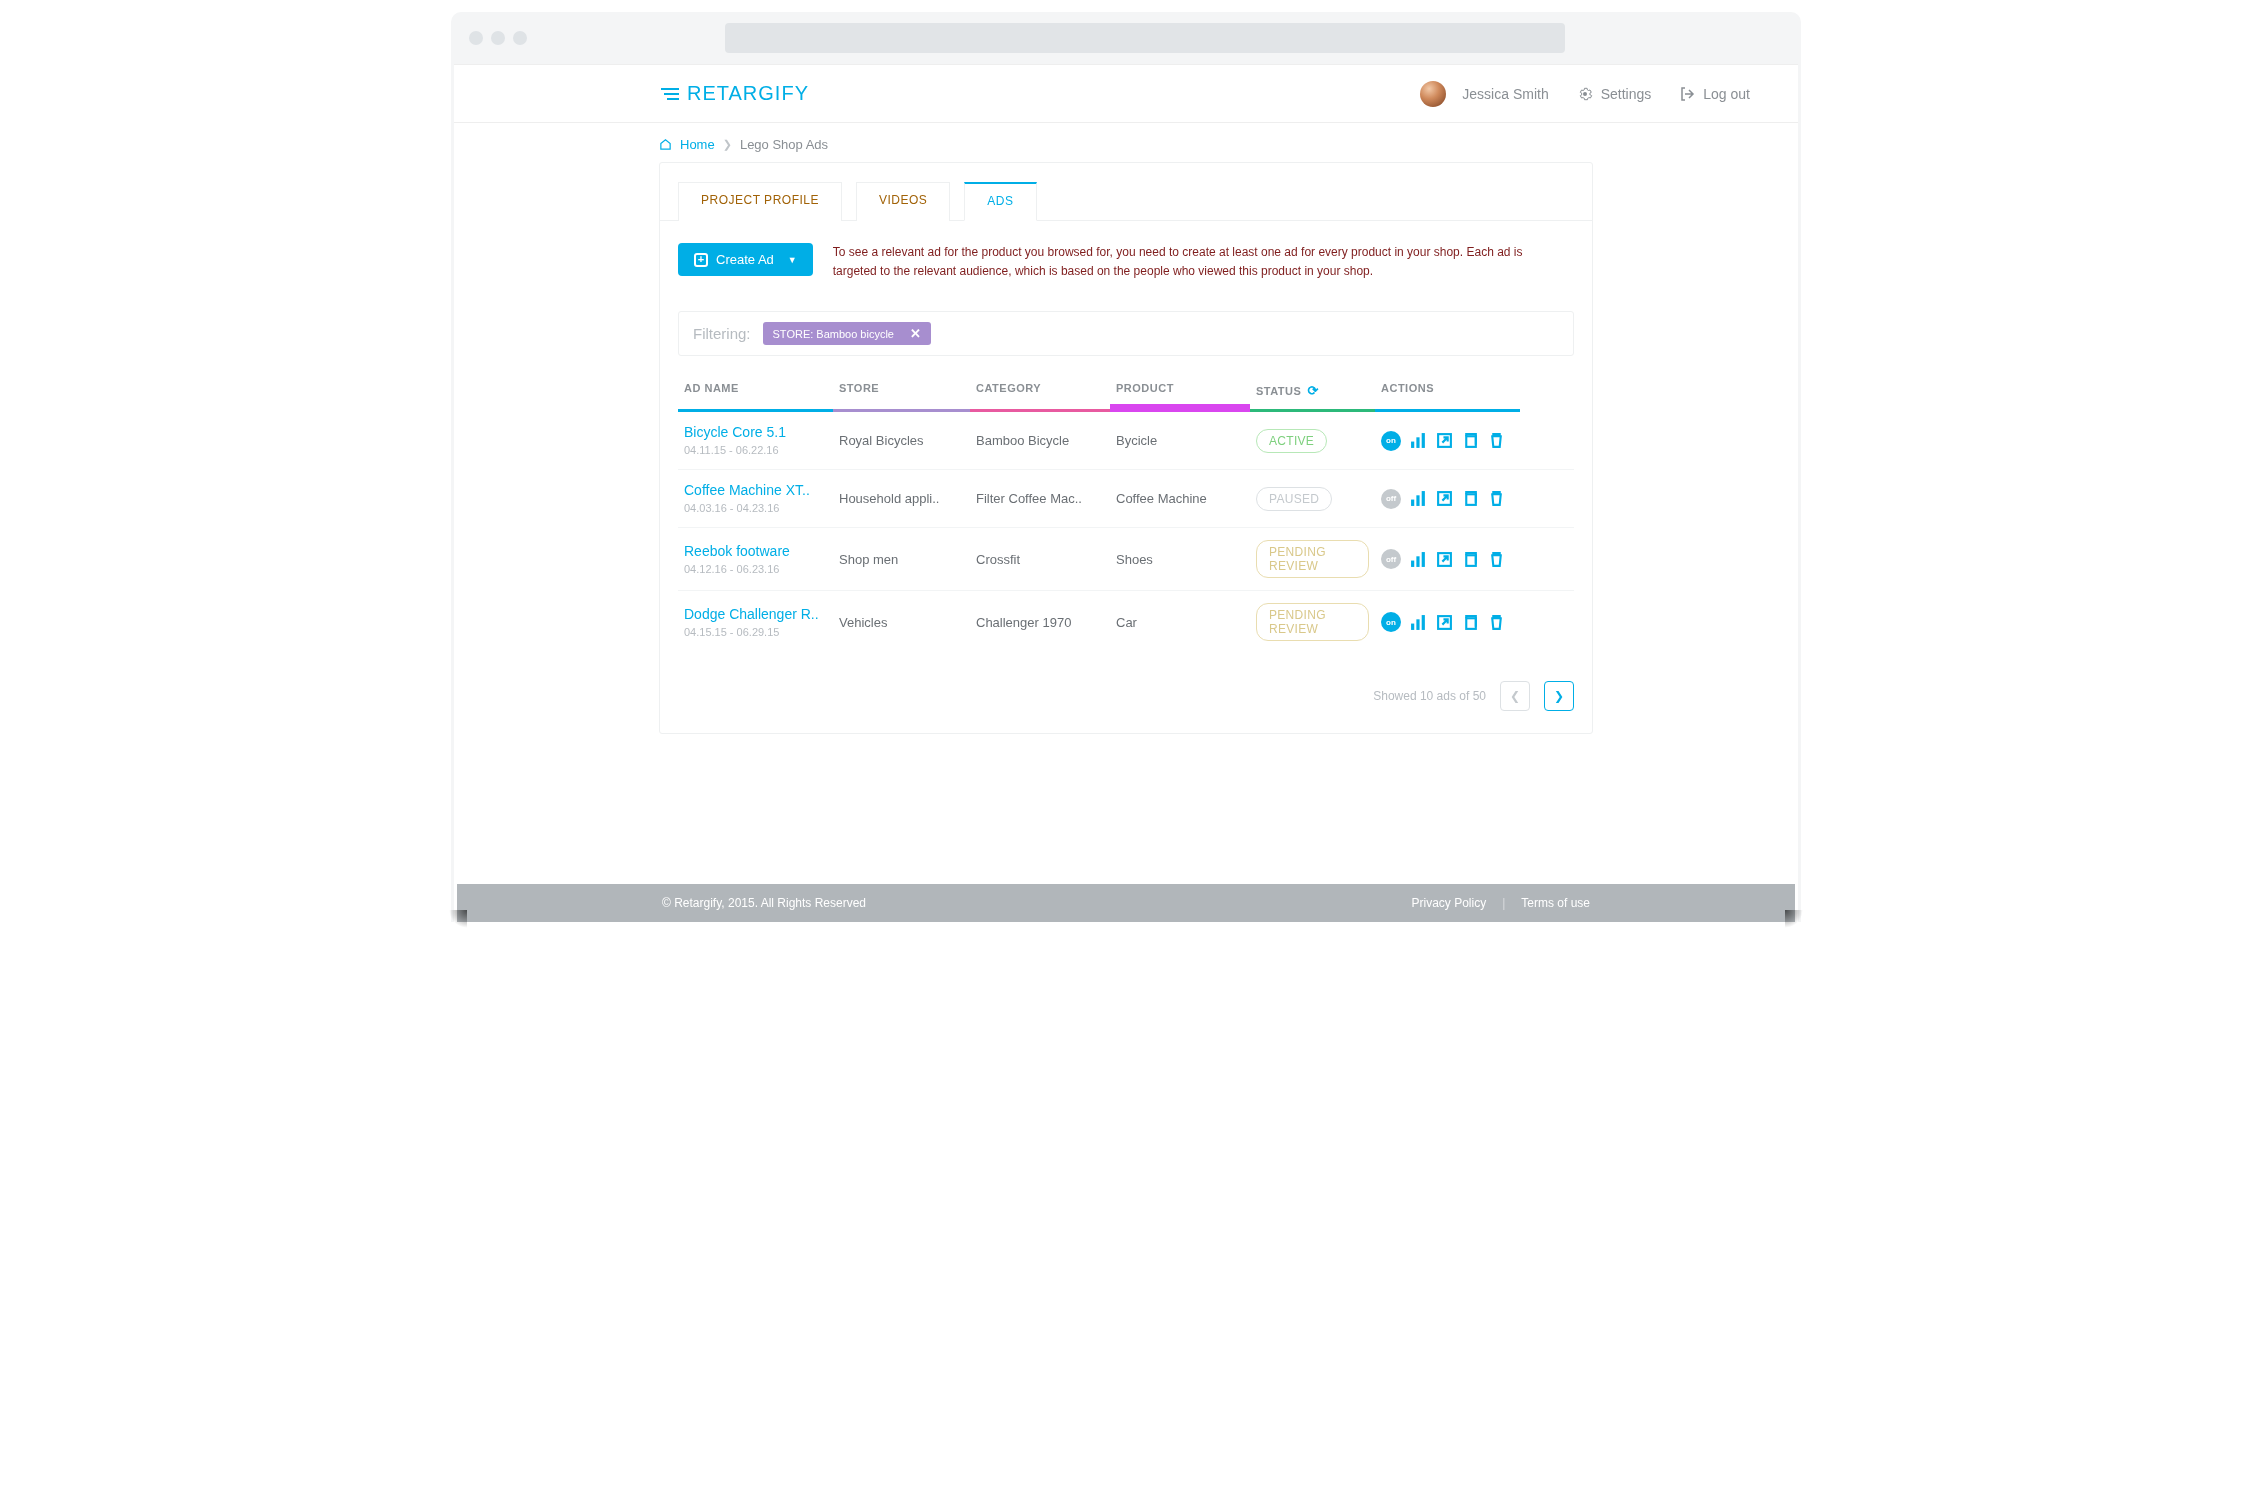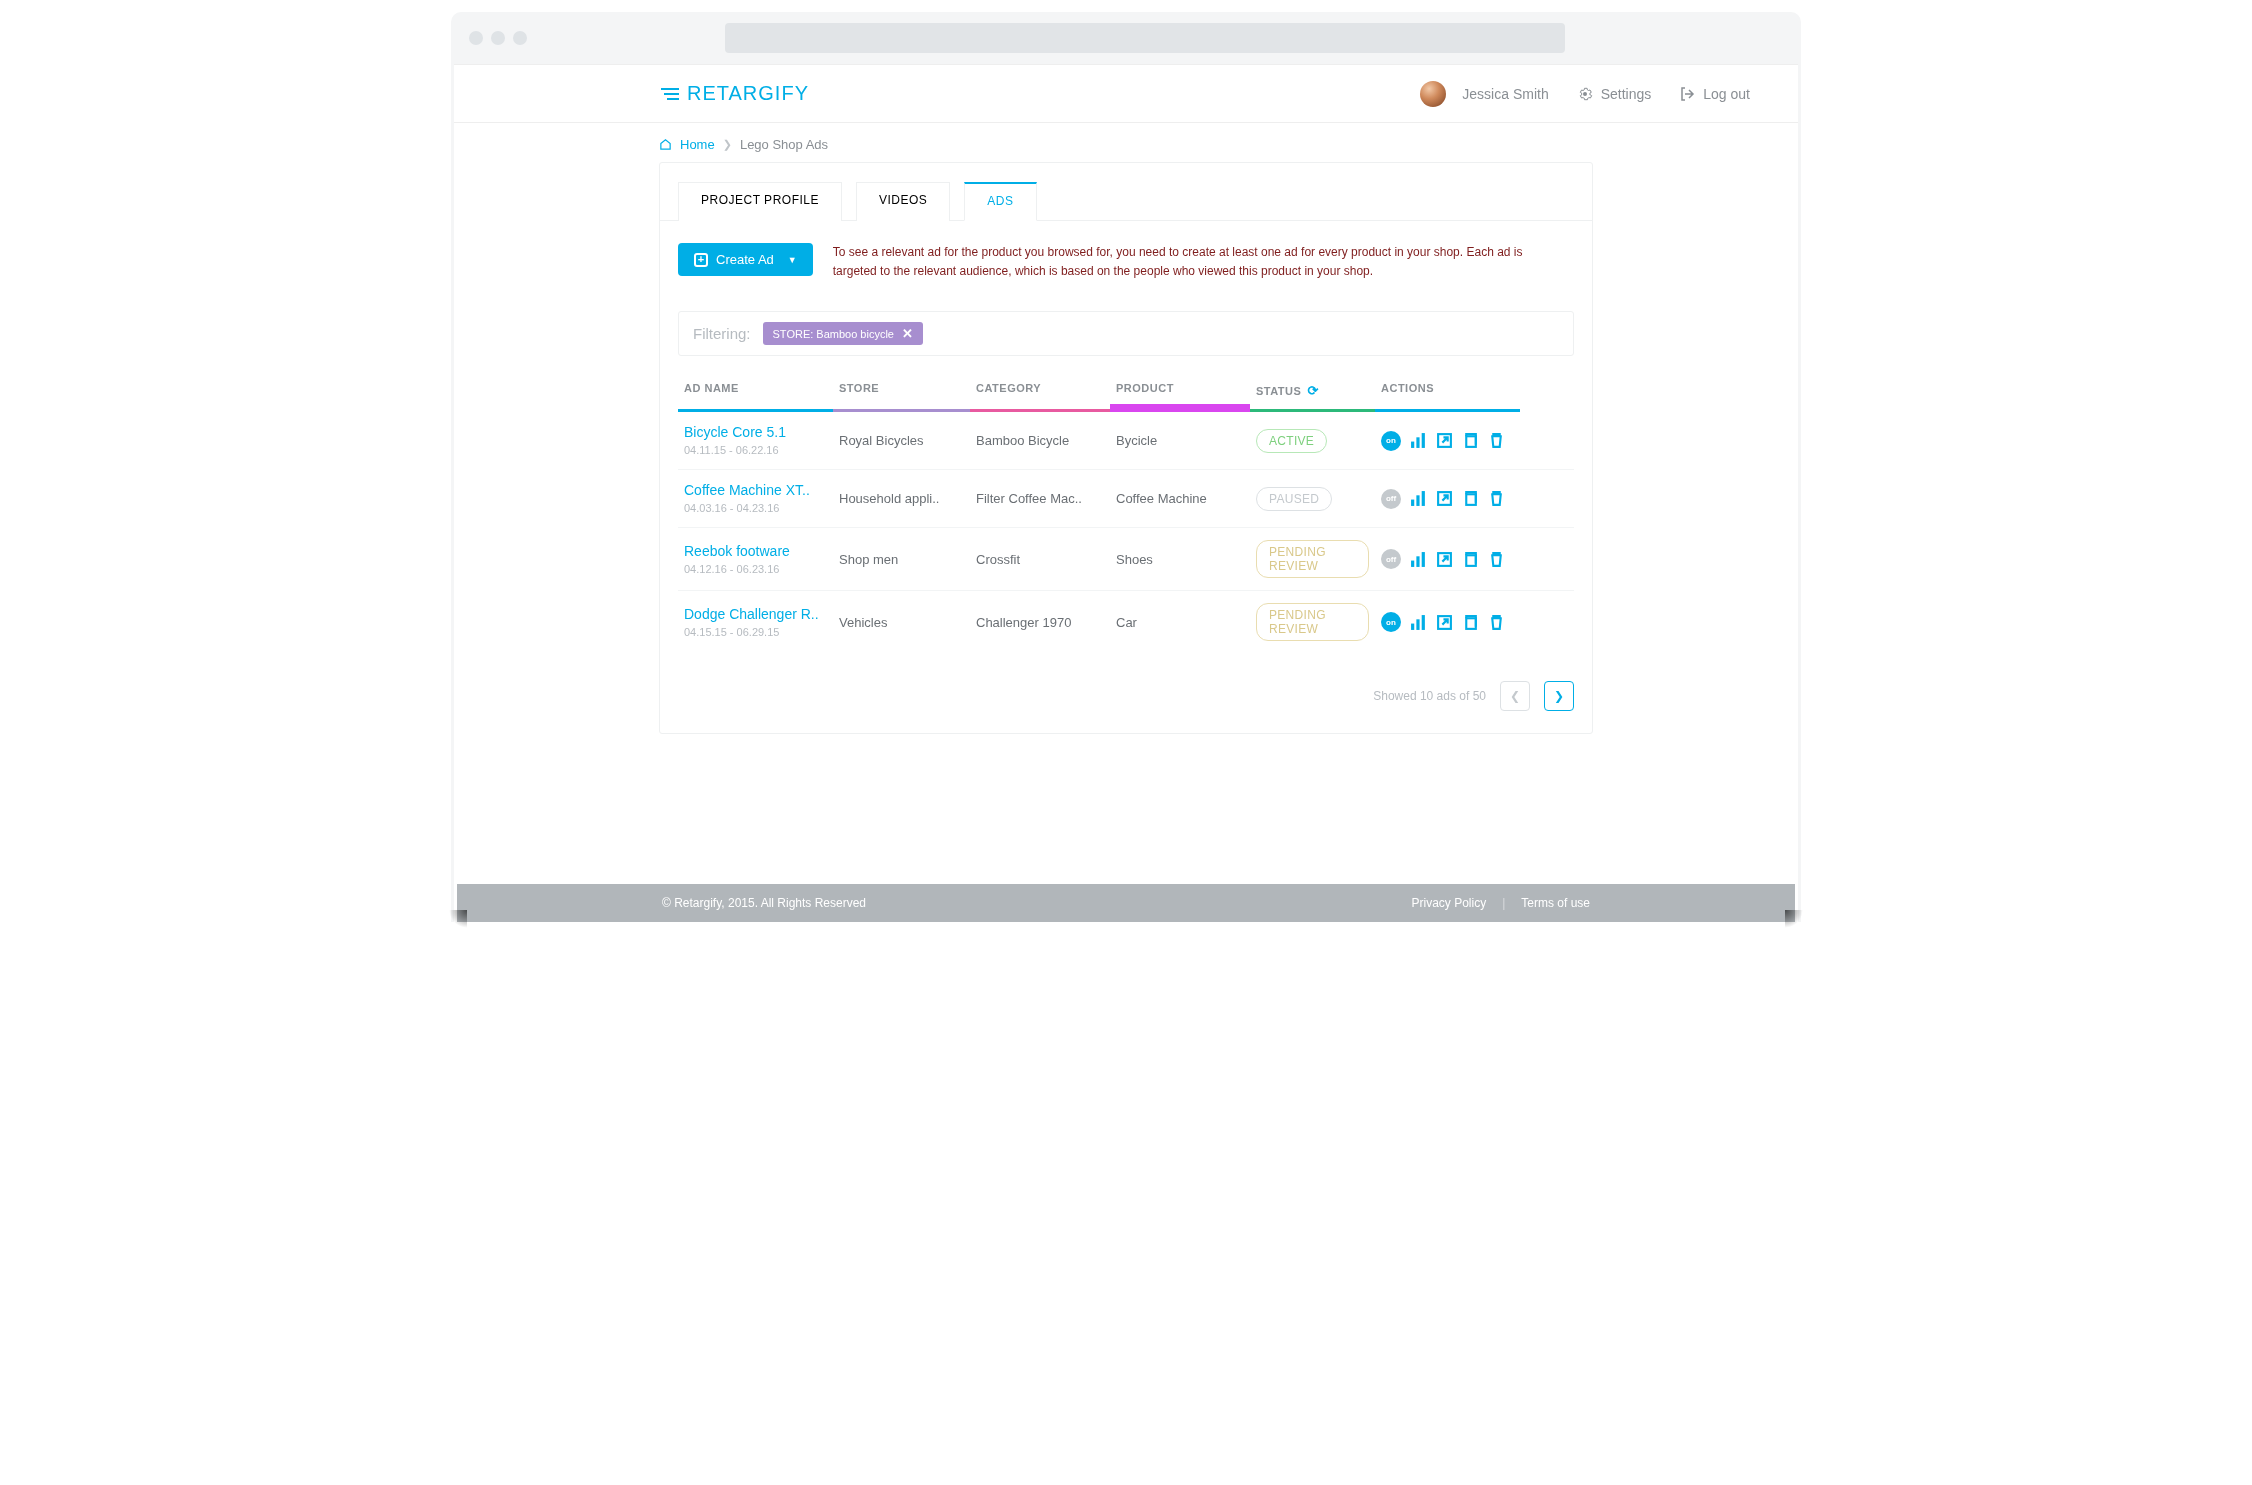--- a/index.html
+++ b/index.html
@@ -24,32 +24,32 @@
 .content-wrap { padding:0 205px 40px; }
 
 .breadcrumb { padding:14px 0 10px; font-size:13px; color:#8a8f94; display:flex; align-items:center; gap:8px; }
 .breadcrumb a { color:#00aee6; text-decoration:none; }
 .home-icon { width:13px; height:13px; display:inline-flex; color:#00aee6; }
 .chev { color:#c0c5c9; font-size:11px; }
 
 .card { border:1px solid #eef0f1; border-radius:3px; background:#fff; }
 
 .tabs { display:flex; border-bottom:1px solid #eef0f1; padding:18px 18px 0; gap:14px; }
-.tab { padding:10px 22px 12px; font-size:12px; letter-spacing:0.5px; color:#000000; border:1px solid #eef0f1; border-bottom:none; cursor:pointer; background:#fff; position:relative; top:1px; }
+.tab { padding:10px 22px 12px; font-size:12px; letter-spacing:0.5px; color:#a16207; border:1px solid #eef0f1; border-bottom:none; cursor:pointer; background:#fff; position:relative; top:1px; }
 .tab.active { color:#00aee6; border-top:2px solid #00aee6; border-bottom:1px solid #fff; background:#fff; font-weight:500; }
 
 .toolbar { display:flex; align-items:flex-start; gap:20px; padding:22px 18px 30px; }
 .btn-create { background:#00aee6; color:#fff; border:none; border-radius:4px; padding:9px 16px; font-size:13px; font-weight:500; cursor:pointer; display:flex; align-items:center; gap:8px; }
 .btn-create .plus { width:14px; height:14px; border:2px solid #fff; border-radius:3px; display:inline-flex; align-items:center; justify-content:center; font-size:11px; line-height:1; font-weight:bold; }
 .btn-create .caret { font-size:9px; margin-left:6px; }
 .help-text { font-size:12px; color:#7f1d1d; line-height:1.6; max-width:720px; }
 
 .filter-bar { margin:0 18px; border:1px solid #eef0f1; border-radius:3px; padding:10px 14px; display:flex; align-items:center; gap:12px; }
 .filter-label { color:#b6bbc0; font-size:15px; font-weight:500; }
-.chip { background:#a78ecf; color:#fff; font-size:11px; padding:5px 10px; border-radius:3px; display:flex; align-items:center; gap:8px; }
+.chip { background:#a78ecf; color:#fff; font-size:11px; padding:5px 10px; border-radius:3px; display:flex; align-items:center; gap:16px; }
 .chip-x { cursor:pointer; font-weight:bold; font-size:13px; line-height:1; }
 
 .table { padding:18px 18px 20px; }
 .thead { display:flex; font-size:11px; letter-spacing:0.5px; color:#8a8f94; font-weight:600; }
 .col { padding:8px 6px 10px; }
 .col-name { width:155px; border-bottom:3px solid #00aee6; }
 .col-store { width:137px; border-bottom:3px solid #a78ecf; }
 .col-cat  { width:140px; border-bottom:3px solid #e85aa0; }
 .col-prod { width:140px; border-bottom:8px solid #d946ef; }
 .col-stat { width:125px; border-bottom:3px solid #2cb97a; display:flex; align-items:center; gap:6px; }

